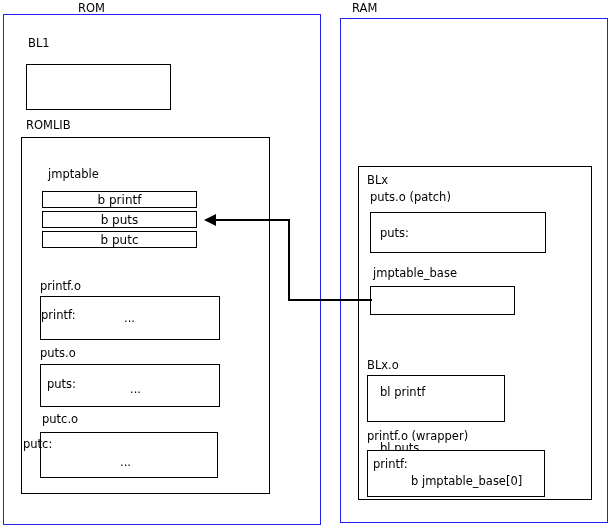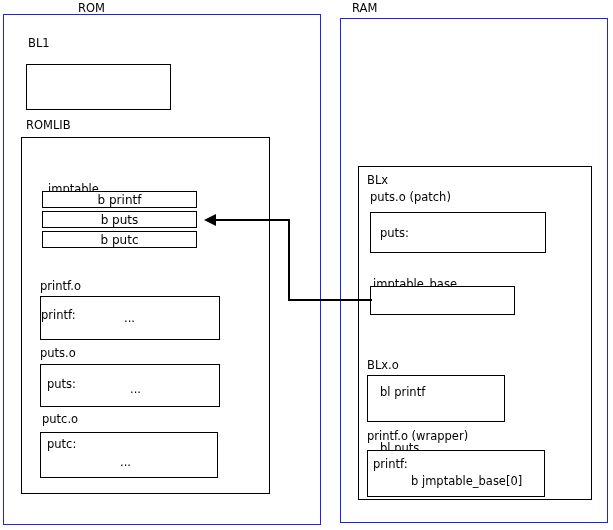--- a/index.html
+++ b/index.html
@@ -74,21 +74,21 @@
   <div class="lbl" style="left:78px; top:2px;">ROM</div>
 
   <div class="region" id="rom-region" style="left:3px; top:14px; width:318px; height:511px;"></div>
 
   <div class="lbl" style="left:28px; top:37px;">BL1</div>
   <div class="box" style="left:26px; top:64px; width:145px; height:46px;"></div>
 
   <div class="lbl" style="left:26px; top:119px;">ROMLIB</div>
   <div class="box" style="left:21px; top:137px; width:249px; height:357px;"></div>
 
-  <div class="lbl" style="left:48px; top:168px;margin-top:15px;">jmptable</div>
+  <div class="lbl" style="left:48px; top:168px;">jmptable</div>
 
   <div class="row" style="left:42px; top:191px; width:155px; height:17px;">
     <span>b printf</span>
   </div>
   <div class="row" style="left:42px; top:211px; width:155px; height:17px;">
     <span>b puts</span>
   </div>
   <div class="row" style="left:42px; top:231px; width:155px; height:17px;">
     <span>b putc</span>
   </div>
@@ -98,36 +98,36 @@
   <div class="boxtext" style="left:41px; top:308px;">printf:</div>
   <div class="boxtext" style="left:124px; top:311px;">...</div>
 
   <div class="lbl" style="left:40px; top:347px;">puts.o</div>
   <div class="box" style="left:40px; top:364px; width:180px; height:43px;"></div>
   <div class="boxtext" style="left:47px; top:377px;">puts:</div>
   <div class="boxtext" style="left:130px; top:382px;">...</div>
 
   <div class="lbl" style="left:42px; top:413px;">putc.o</div>
   <div class="box" style="left:40px; top:432px; width:178px; height:46px;"></div>
-  <div class="boxtext" style="left:47px; top:437px;">putc:</div>
+  <div class="boxtext" style="left:23px; top:437px;">putc:</div>
   <div class="boxtext" style="left:120px; top:455px;">...</div>
 
   <div class="lbl" style="left:352px; top:2px;">RAM</div>
 
   <div class="region" id="ram-region" style="left:340px; top:18px; width:268px; height:505px;"></div>
 
   <div class="box" style="left:358px; top:166px; width:234px; height:334px;"></div>
 
   <div class="lbl" style="left:367px; top:174px;">BLx</div>
 
   <div class="lbl" style="left:370px; top:191px;">puts.o (patch)</div>
   <div class="box" style="left:370px; top:212px; width:176px; height:41px;"></div>
   <div class="boxtext" style="left:380px; top:226px;">puts:</div>
 
-  <div class="lbl" style="left:373px; top:278px;">jmptable_base</div>
+  <div class="lbl" style="left:373px; top:267px;">jmptable_base</div>
   <div class="box" style="left:370px; top:286px; width:145px; height:29px;"></div>
   <div class="boxtext" style="left:378px; top:294px;"></div>
 
   <div class="lbl" style="left:367px; top:359px;">BLx.o</div>
   <div class="box" style="left:367px; top:375px; width:138px; height:47px;"></div>
   <div class="boxtext" style="left:380px; top:385px;">bl printf</div>
   <div class="boxtext" style="left:380px; top:400px;margin-top:41px;">bl puts</div>
 
   <div class="lbl" style="left:367px; top:430px;">printf.o (wrapper)</div>
   <div class="box" style="left:367px; top:450px; width:178px; height:47px;"></div>

